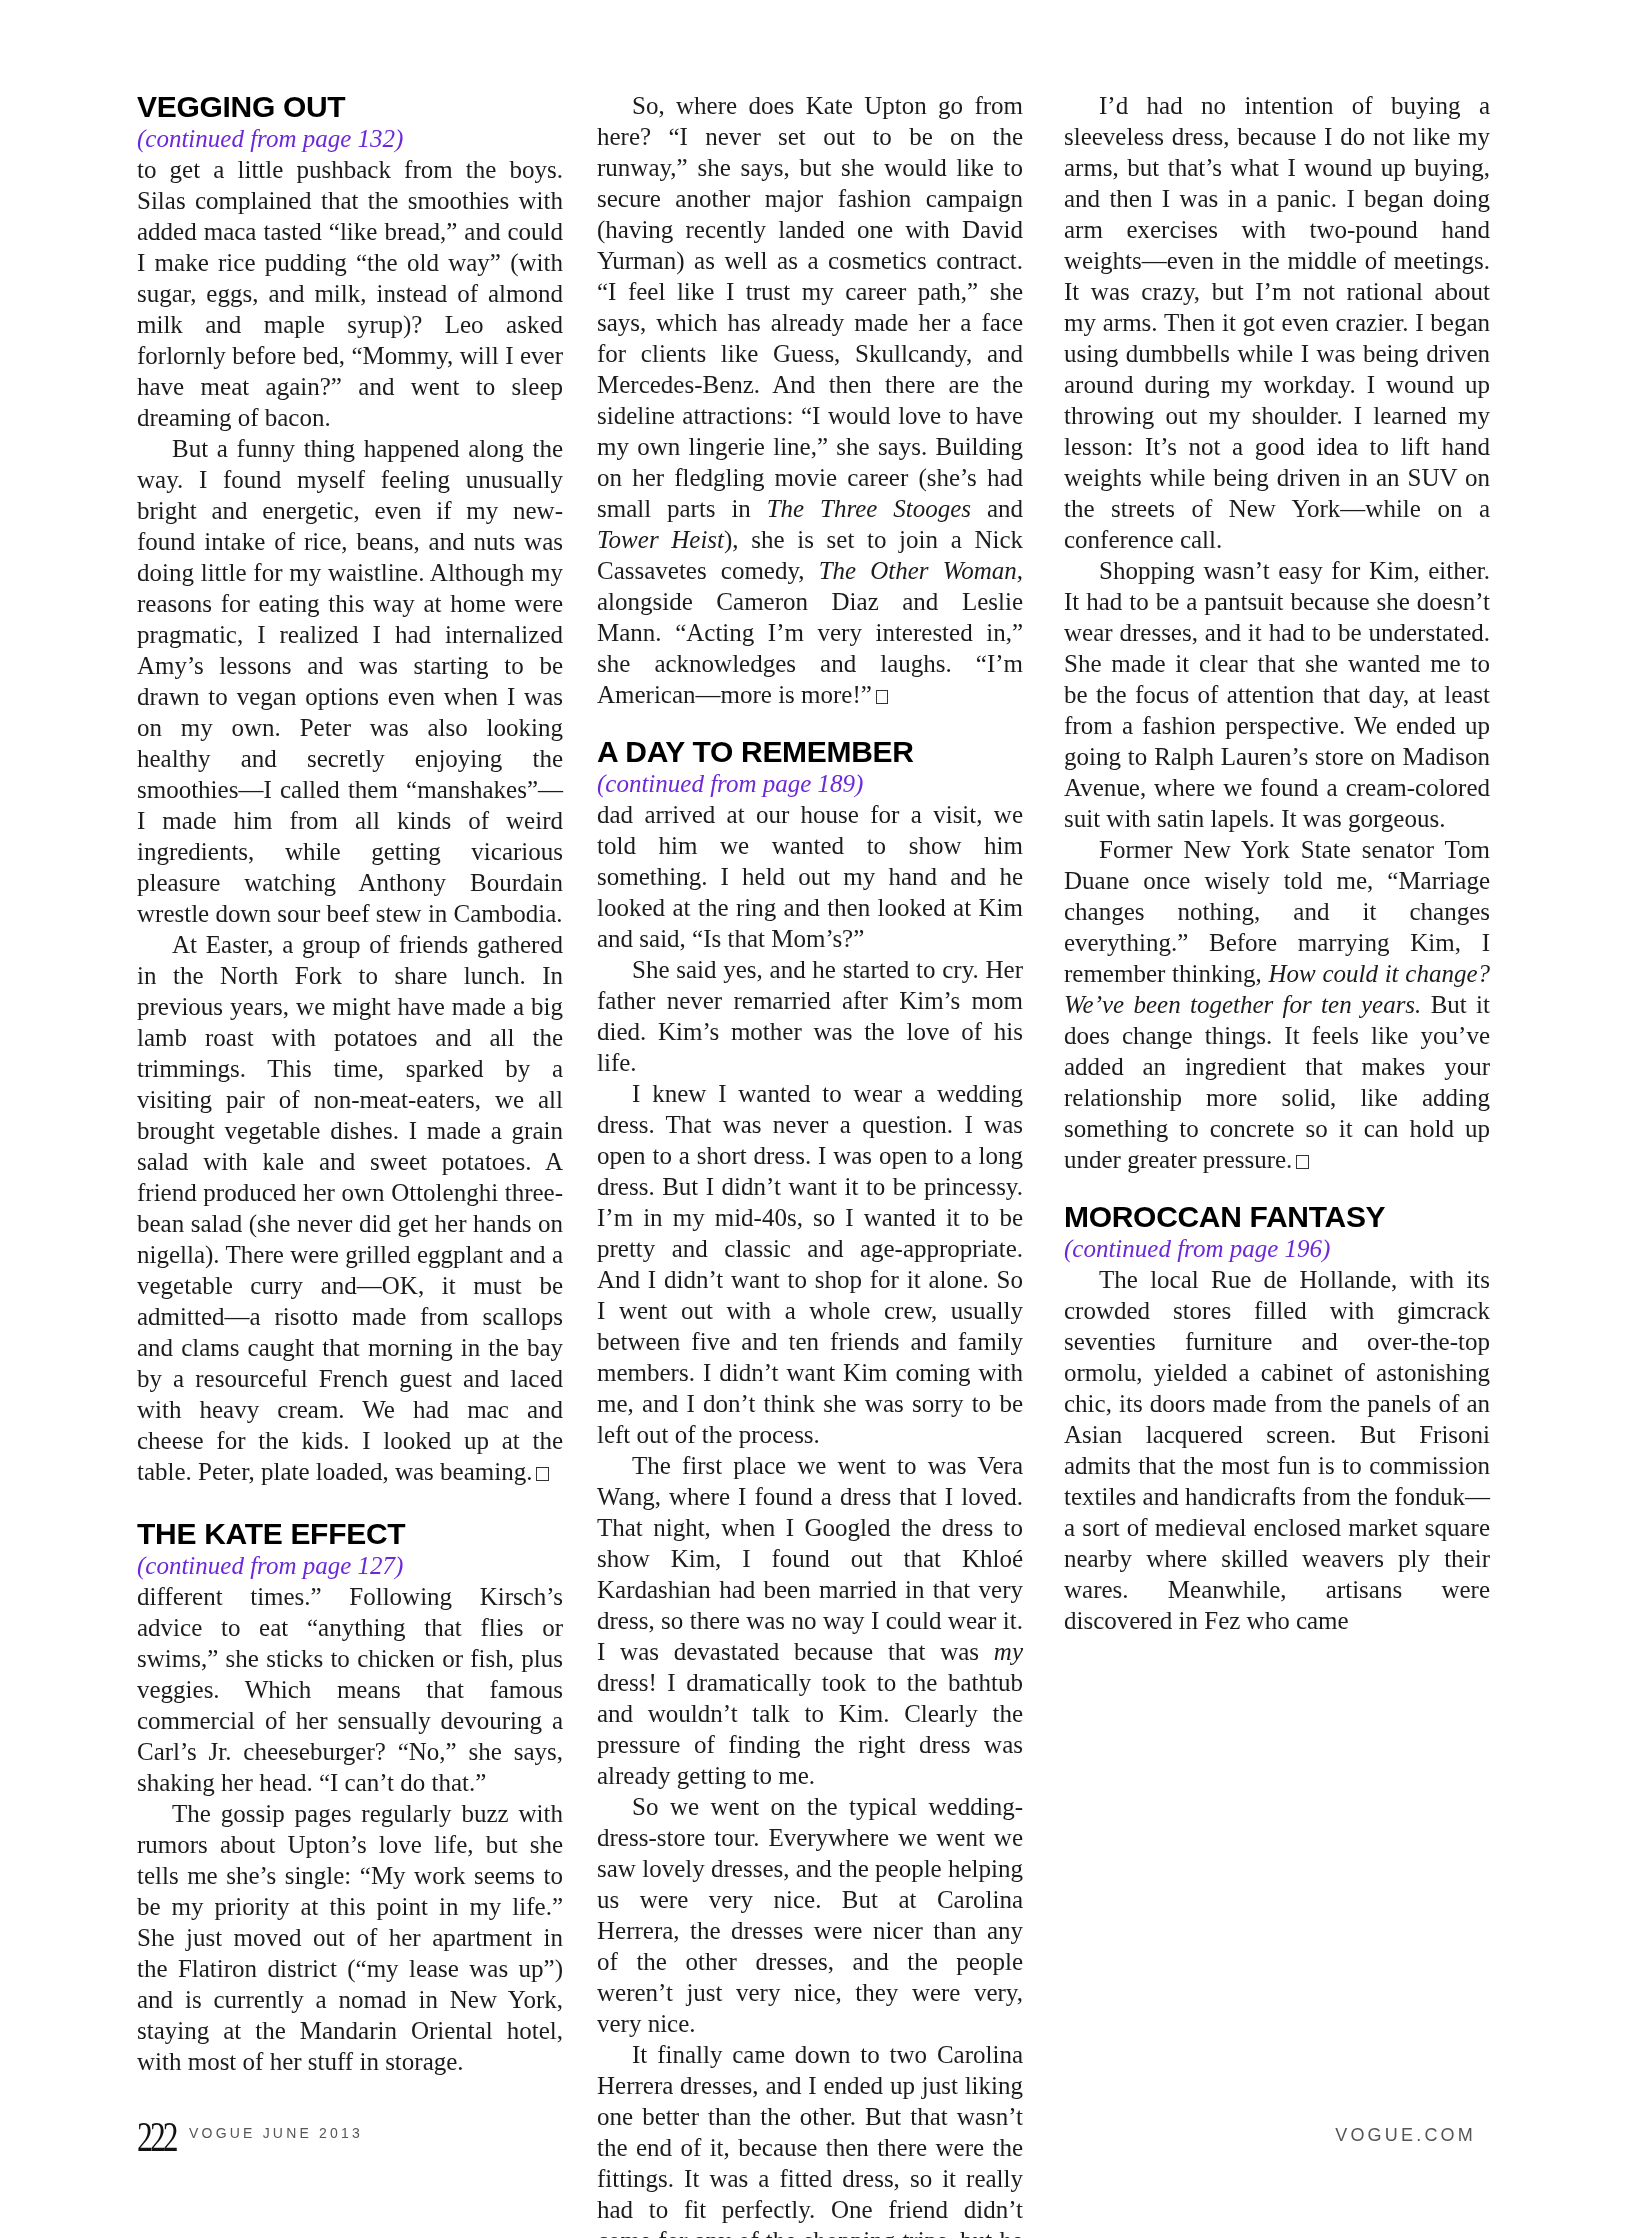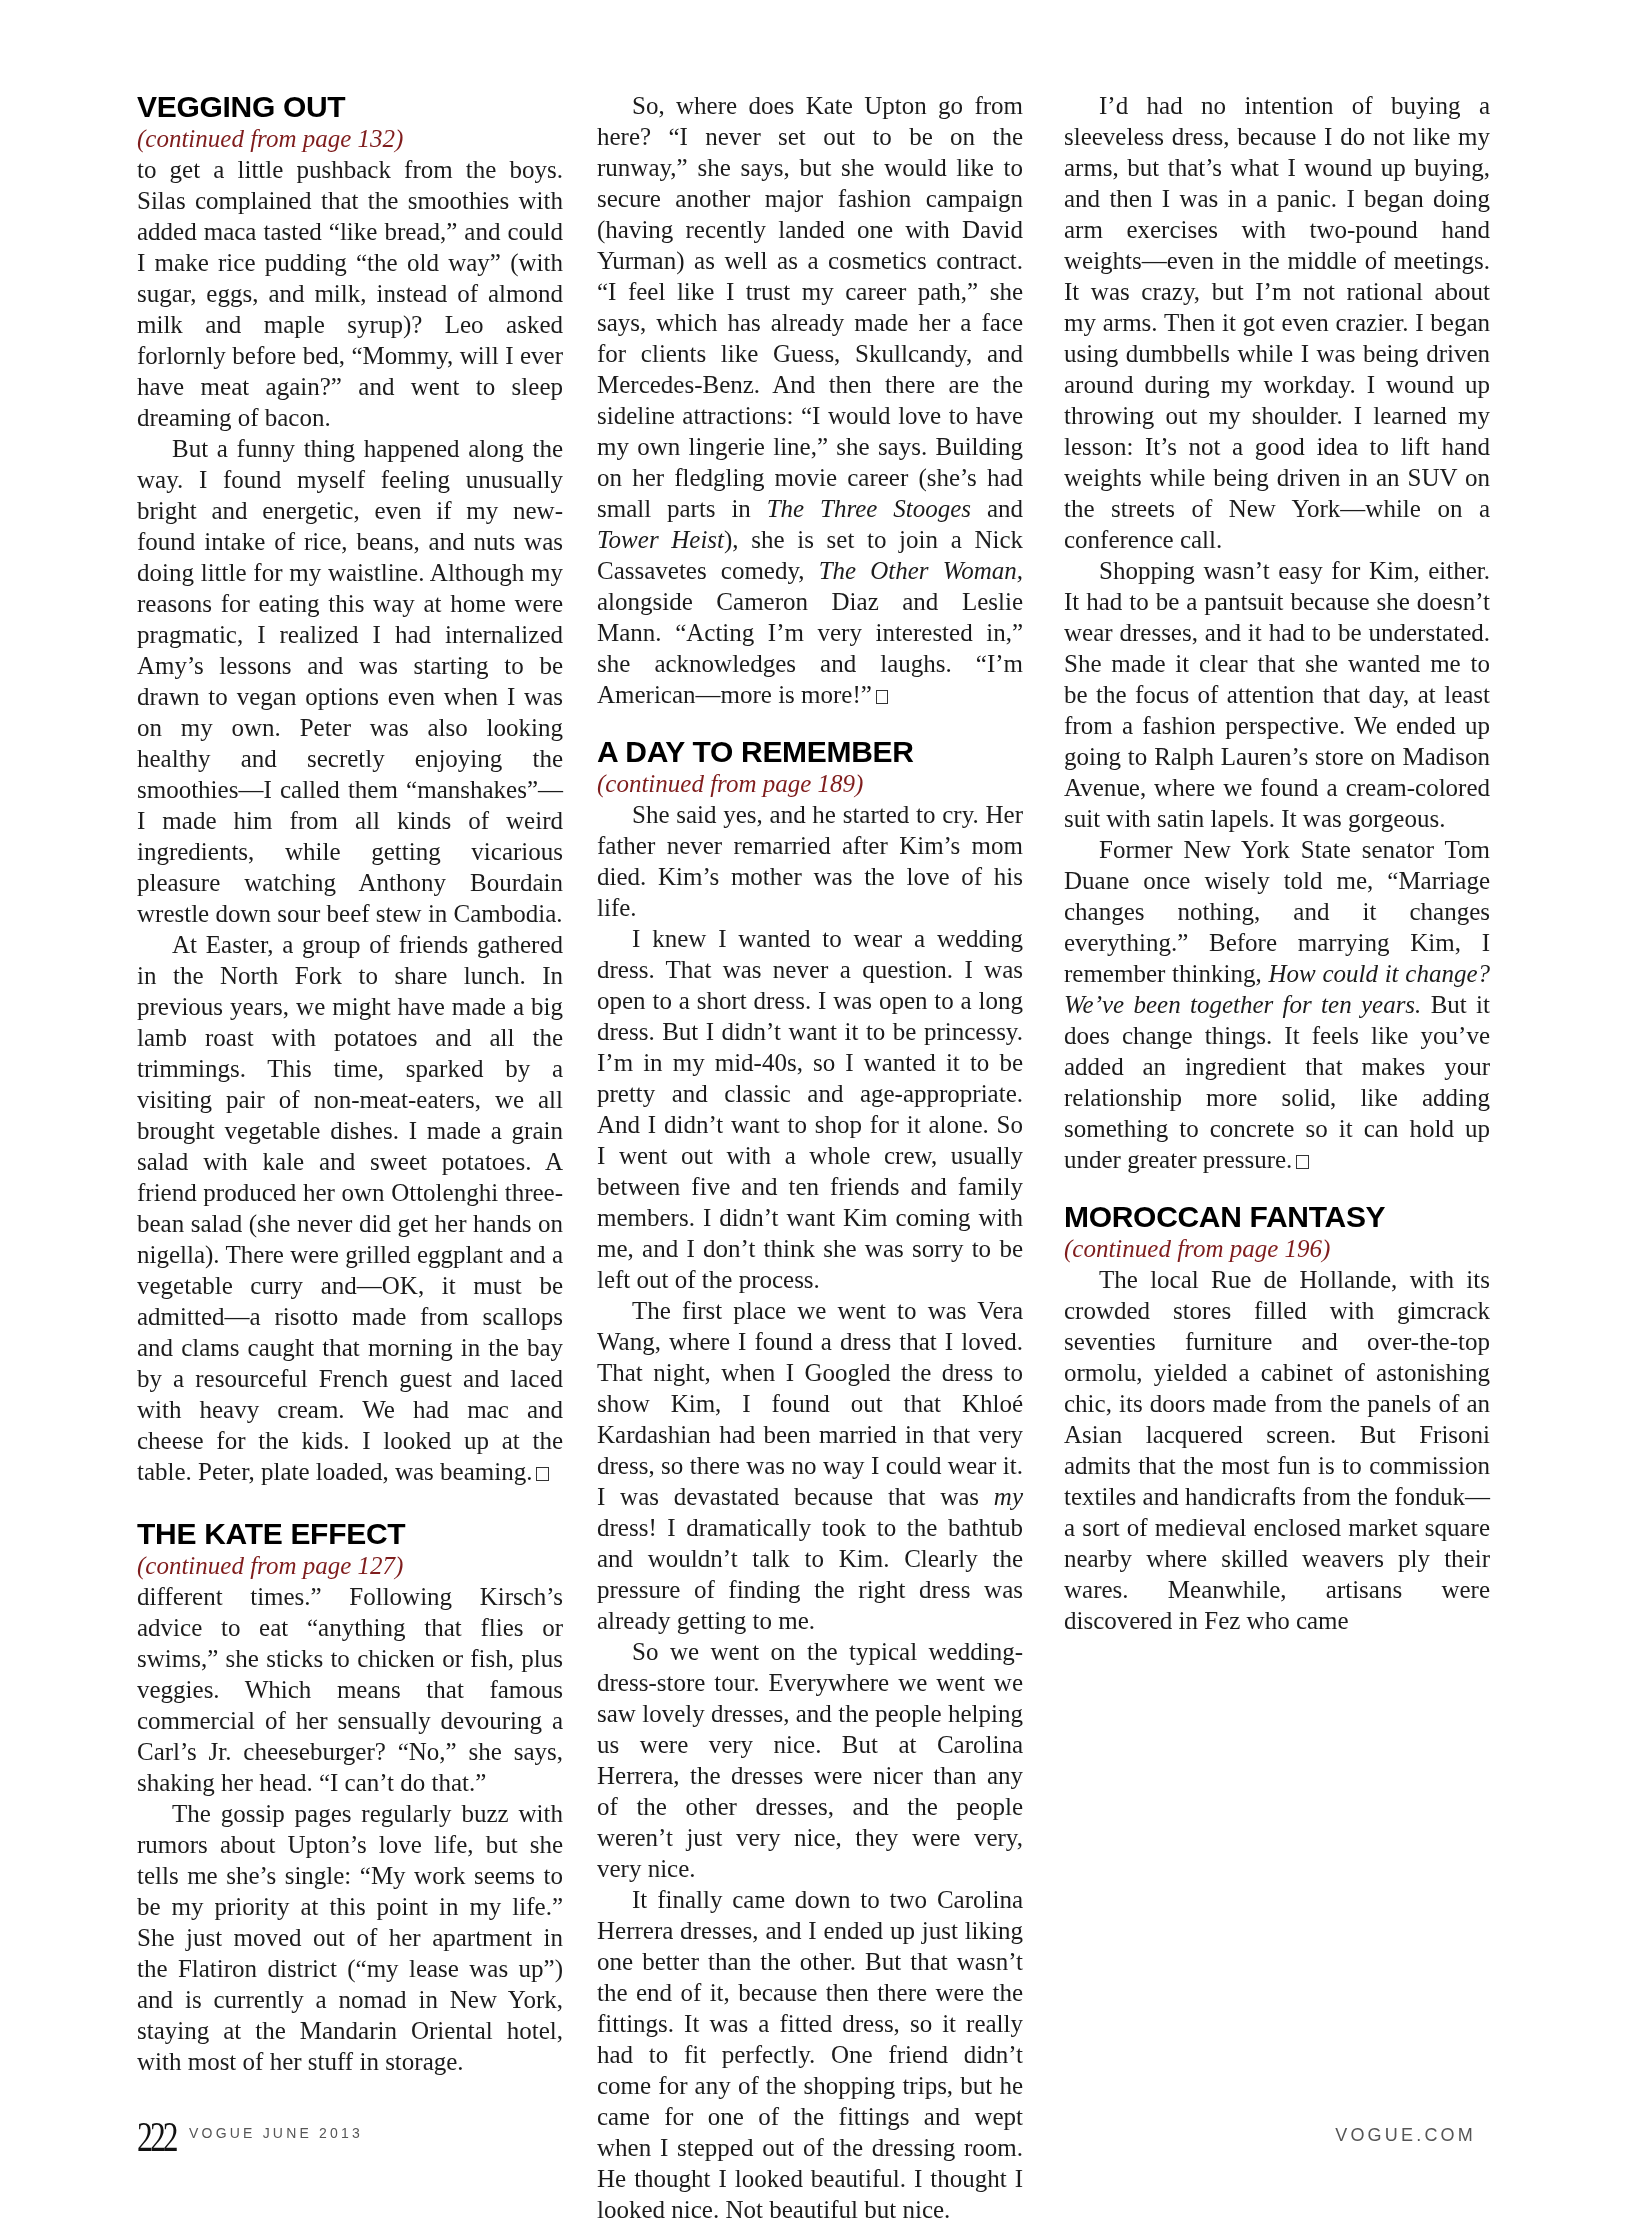--- a/index.html
+++ b/index.html
@@ -13,21 +13,21 @@
   #col1 { left: 137px; }
   #col2 { left: 597px; }
   #col3 { left: 1064px; }
   .section { margin: 0; }
   .section + .section { margin-top: 30px; }
   .head {
     font-family: "Liberation Sans", "DejaVu Sans", sans-serif;
     font-weight: bold; font-size: 30px; line-height: 33px;
     letter-spacing: -0.3px; color: #000000; margin: 0; text-align: left;
   }
-  .cont { font-style: italic; margin: 0; text-align: left; color: #7f1d1d; }
+  .cont { font-style: italic; margin: 0; text-align: left; color: #6d28d9; }
   p { margin: 0; text-indent: 0; }
   p.indent { text-indent: 35px; }
   .endmark {
     display: inline-block; width: 12.7px; height: 14px; border: 1.3px solid #333;
     vertical-align: -1.3px; margin-left: 3.8px; box-sizing: border-box;
   }
   #footer { position: absolute; top: 2116px; left: 137px; right: 171px; height: 44px; }
   .pagenum {
     position: absolute; left: 0; top: 0;
     font-family: "Liberation Serif", "DejaVu Serif", serif;
@@ -64,20 +64,21 @@
   </div>
 </div>
 
 <div class="col" id="col2">
   <div class="section">
     <p class="indent"><span>So, where does Kate Upton go from here? “I never set out to be on the runway,” she says, but she would like to secure another major fashion campaign (having recently landed one with David Yurman) as well as a cosmetics contract. “I feel like I trust my career path,” she says, which has already made her a face for clients like Guess, Skullcandy, and Mercedes-Benz. And then there are the sideline attractions: “I would love to have my own lingerie line,” she says. Building on her fledgling movie career (she’s had small parts in </span><i>The Three Stooges</i><span> and </span><i>Tower Heist</i><span>), she is set to join a Nick Cassavetes comedy, </span><i>The Other Woman,</i><span> alongside Cameron Diaz and Leslie Mann. “Acting I’m very interested in,” she acknowledges and laughs. “I’m American—more is more!”</span><span class="endmark"></span></p>
   </div>
   <div class="section" style="margin-top:25px;">
     <h2 class="head">A DAY TO REMEMBER</h2>
     <div class="cont">(continued from page 189)</div>
+    <p>dad arrived at our house for a visit, we told him we wanted to show him something. I held out my hand and he looked at the ring and then looked at Kim and said, “Is that Mom’s?”</p>
     <p class="indent">She said yes, and he started to cry. Her father never remarried after Kim’s mom died. Kim’s mother was the love of his life.</p>
     <p class="indent">I knew I wanted to wear a wedding dress. That was never a question. I was open to a short dress. I was open to a long dress. But I didn’t want it to be princessy. I’m in my mid-40s, so I wanted it to be pretty and classic and age-appropriate. And I didn’t want to shop for it alone. So I went out with a whole crew, usually between five and ten friends and family members. I didn’t want Kim coming with me, and I don’t think she was sorry to be left out of the process.</p>
     <p class="indent"><span>The first place we went to was Vera Wang, where I found a dress that I loved. That night, when I Googled the dress to show Kim, I found out that Khloé Kardashian had been married in that very dress, so there was no way I could wear it. I was devastated because that was </span><i>my</i><span> dress! I dramatically took to the bathtub and wouldn’t talk to Kim. Clearly the pressure of finding the right dress was already getting to me.</span></p>
     <p class="indent">So we went on the typical wedding-dress-store tour. Everywhere we went we saw lovely dresses, and the people helping us were very nice. But at Carolina Herrera, the dresses were nicer than any of the other dresses, and the people weren’t just very nice, they were very, very nice.</p>
     <p class="indent">It finally came down to two Carolina Herrera dresses, and I ended up just liking one better than the other. But that wasn’t the end of it, because then there were the fittings. It was a fitted dress, so it really had to fit perfectly. One friend didn’t come for any of the shopping trips, but he came for one of the fittings and wept when I stepped out of the dressing room. He thought I looked beautiful. I thought I looked nice. Not beautiful but nice.</p>
   </div>
 </div>
 
 <div class="col" id="col3">
   <div class="section">

